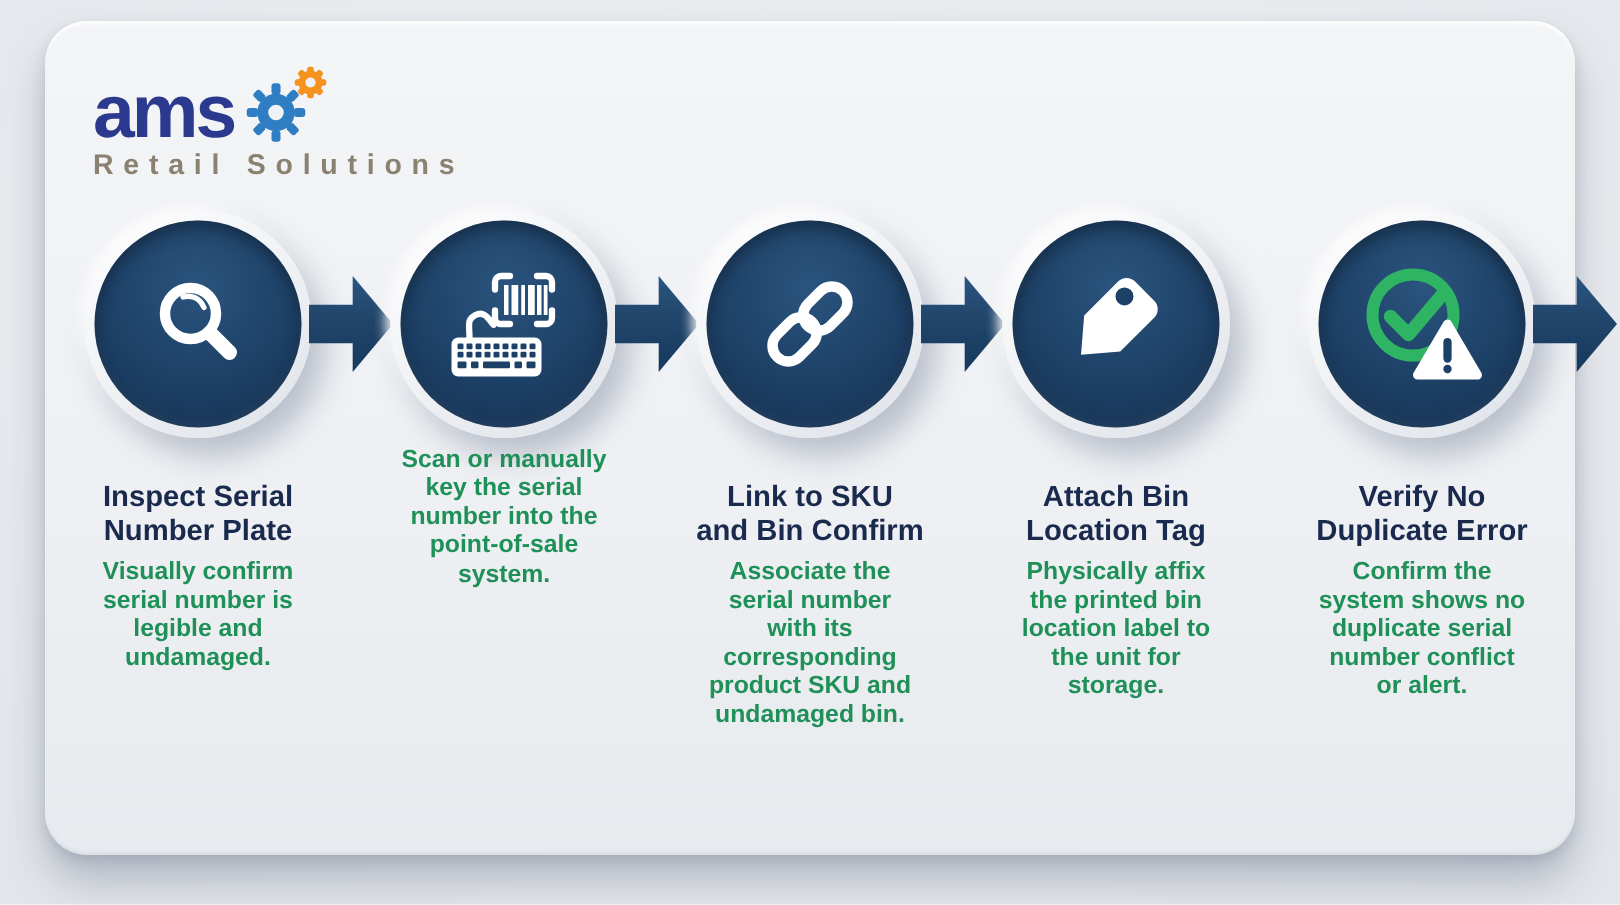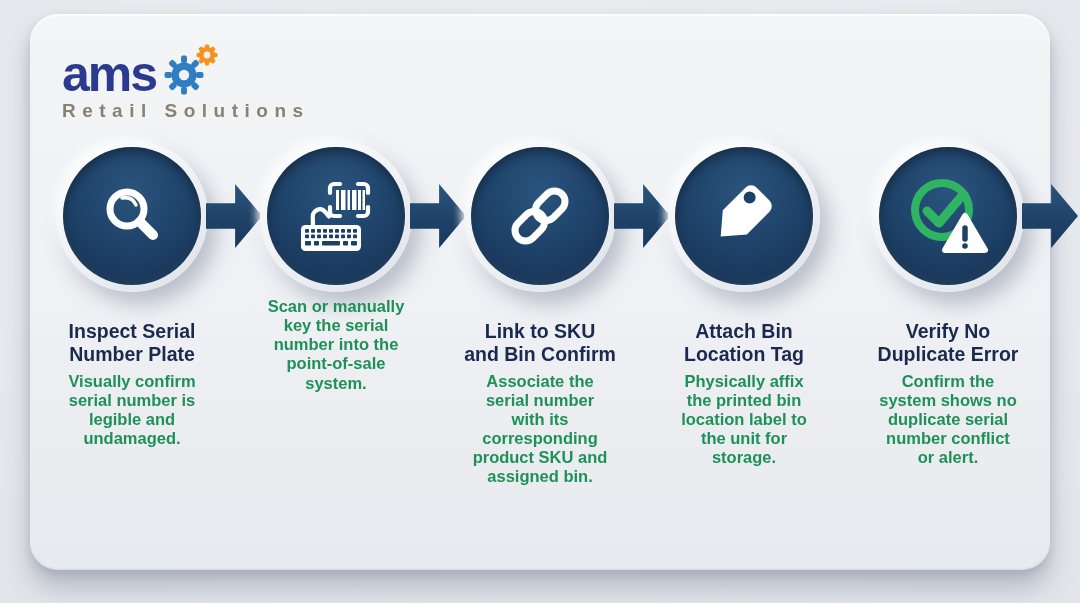--- a/index.html
+++ b/index.html
@@ -198,21 +198,21 @@
           </svg>
         </div>
       </div>
       <div class="title">Link to SKU
 and Bin Confirm</div>
       <div class="desc">Associate the
 serial number
 with its
 corresponding
 product SKU and
-assigned bin.</div>
+undamaged bin.</div>
       <div class="arrow"></div>
     </div>
 
     <div class="step">
       <div class="circle-ring">
         <div class="circle">
           <svg width="76" height="76" viewBox="0 0 76 76">
             <g transform="rotate(-45 38 38)">
               <path class="icon-fill" d="M27 19 H59 a8 8 0 0 1 8 8 V45 a8 8 0 0 1 -8 8 H27 L7 36 Z"></path>
               <circle class="tag-hole" cx="55" cy="29" r="6"></circle>

